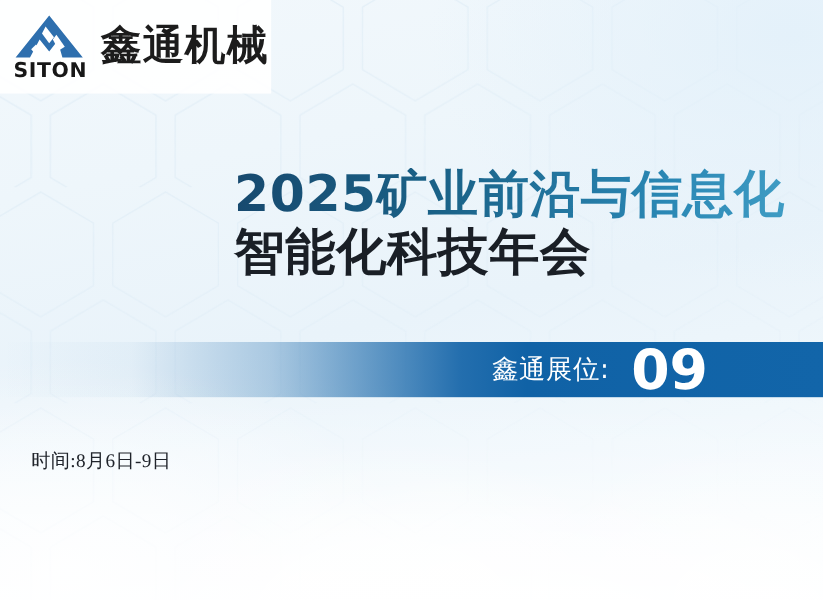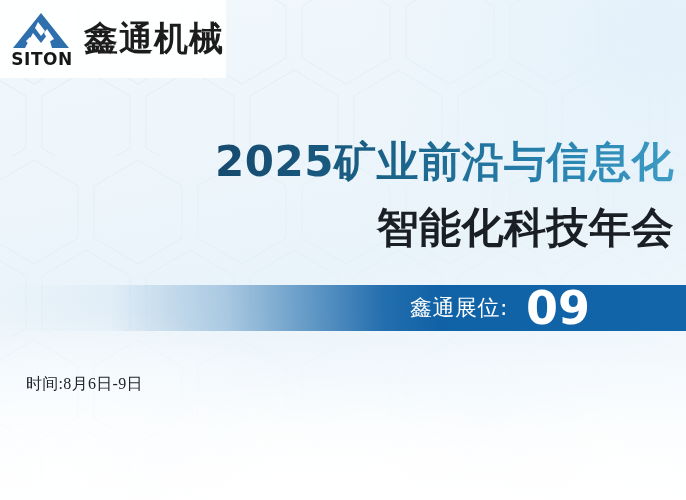--- a/index.html
+++ b/index.html
@@ -77,23 +77,22 @@
     line-height:1;
     margin-left:6px;
     margin-top:-2px;
     white-space:nowrap;
     text-align:right;
   }
 
   
   .headline {
     position:absolute;
-    right:12px;
+    right:32px;
     top:140px;
-    text-align:right;
     z-index:5;
   }
   .title-1 {
     font-family:"DejaVu Sans","Liberation Sans",sans-serif;
     font-weight:bold;
     font-size:42px;
     line-height:1.04;
     letter-spacing:0.5px;
     color:#1b5f86;
     background:linear-gradient(95deg,#17496e 0%,#1a6288 38%,#2a87b4 78%,#3f9cc4 100%);
@@ -103,21 +102,21 @@
     white-space:nowrap;
   }
   .title-2 {
     font-family:"DejaVu Sans","Liberation Sans",sans-serif;
     font-weight:bold;
     font-size:42px;
     line-height:1.12;
     letter-spacing:0.5px;
     color:#1a1f26;
     white-space:nowrap;
-    margin-top:20px;
+    margin-top:2px;
   }
 
   
   .booth-banner {
     position:absolute;
     left:0; right:0;
     top:285px;
     height:46px;
     z-index:5;
     background:linear-gradient(to right,

